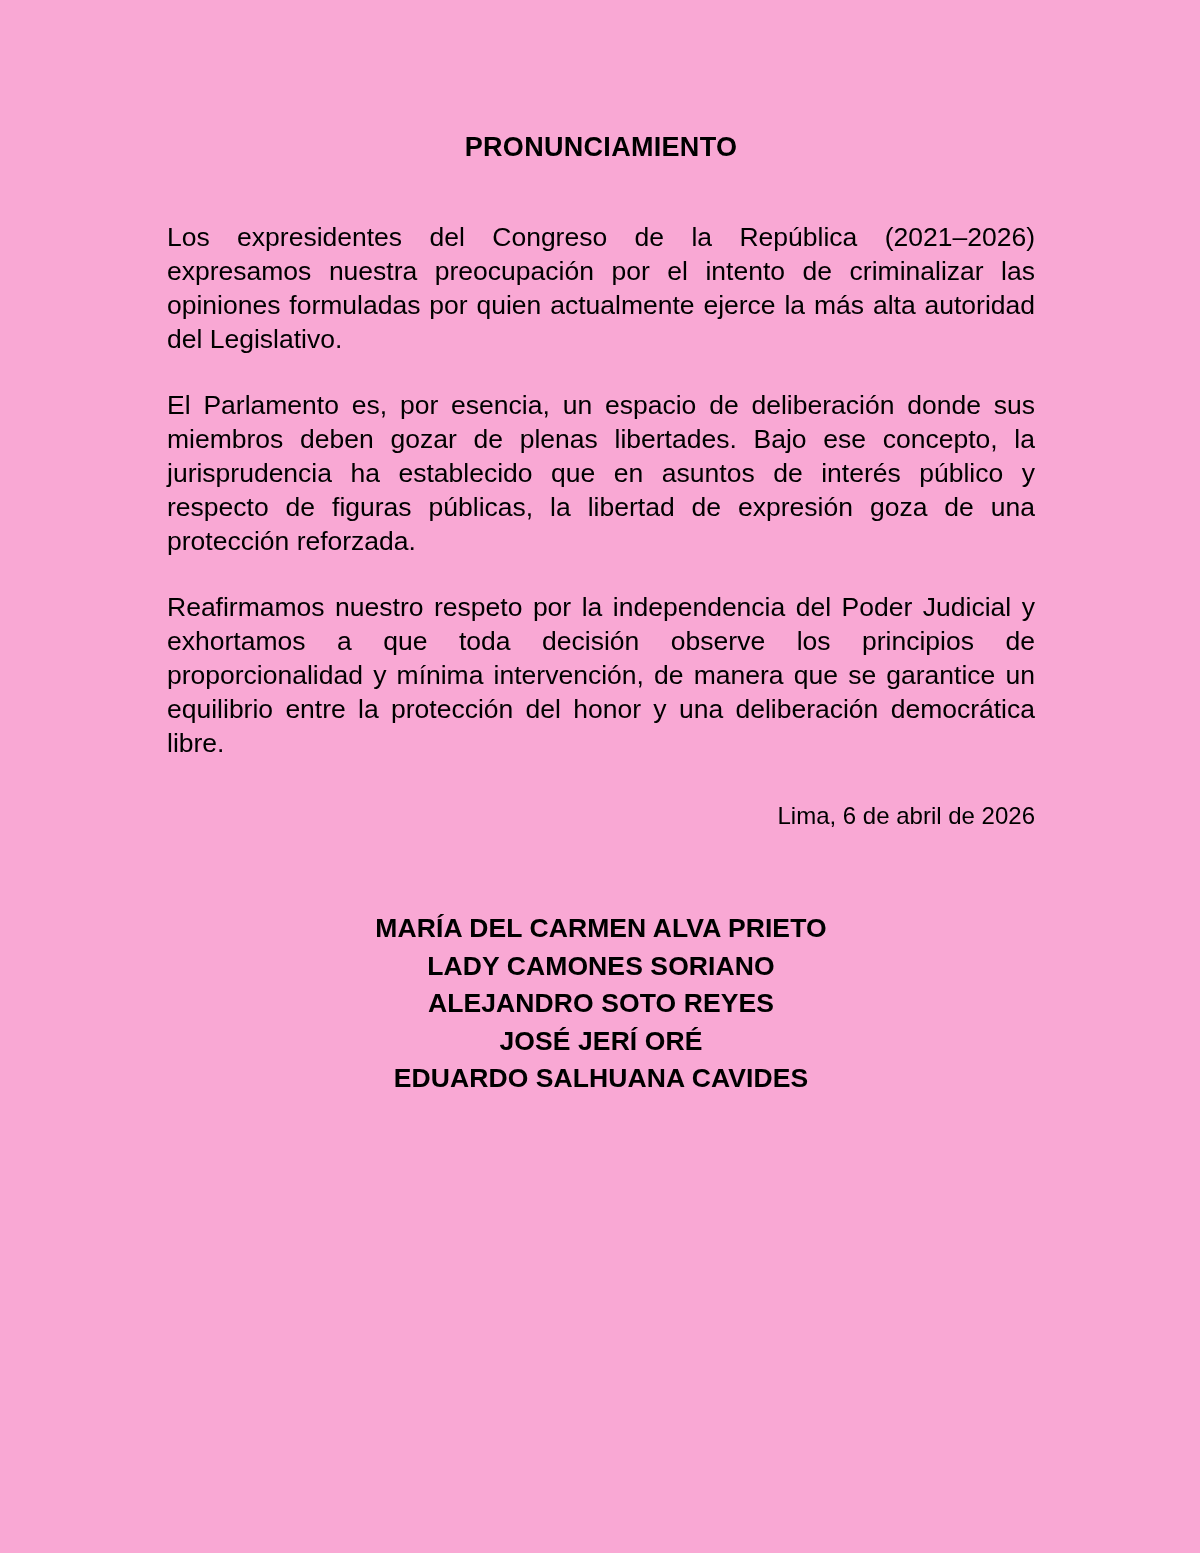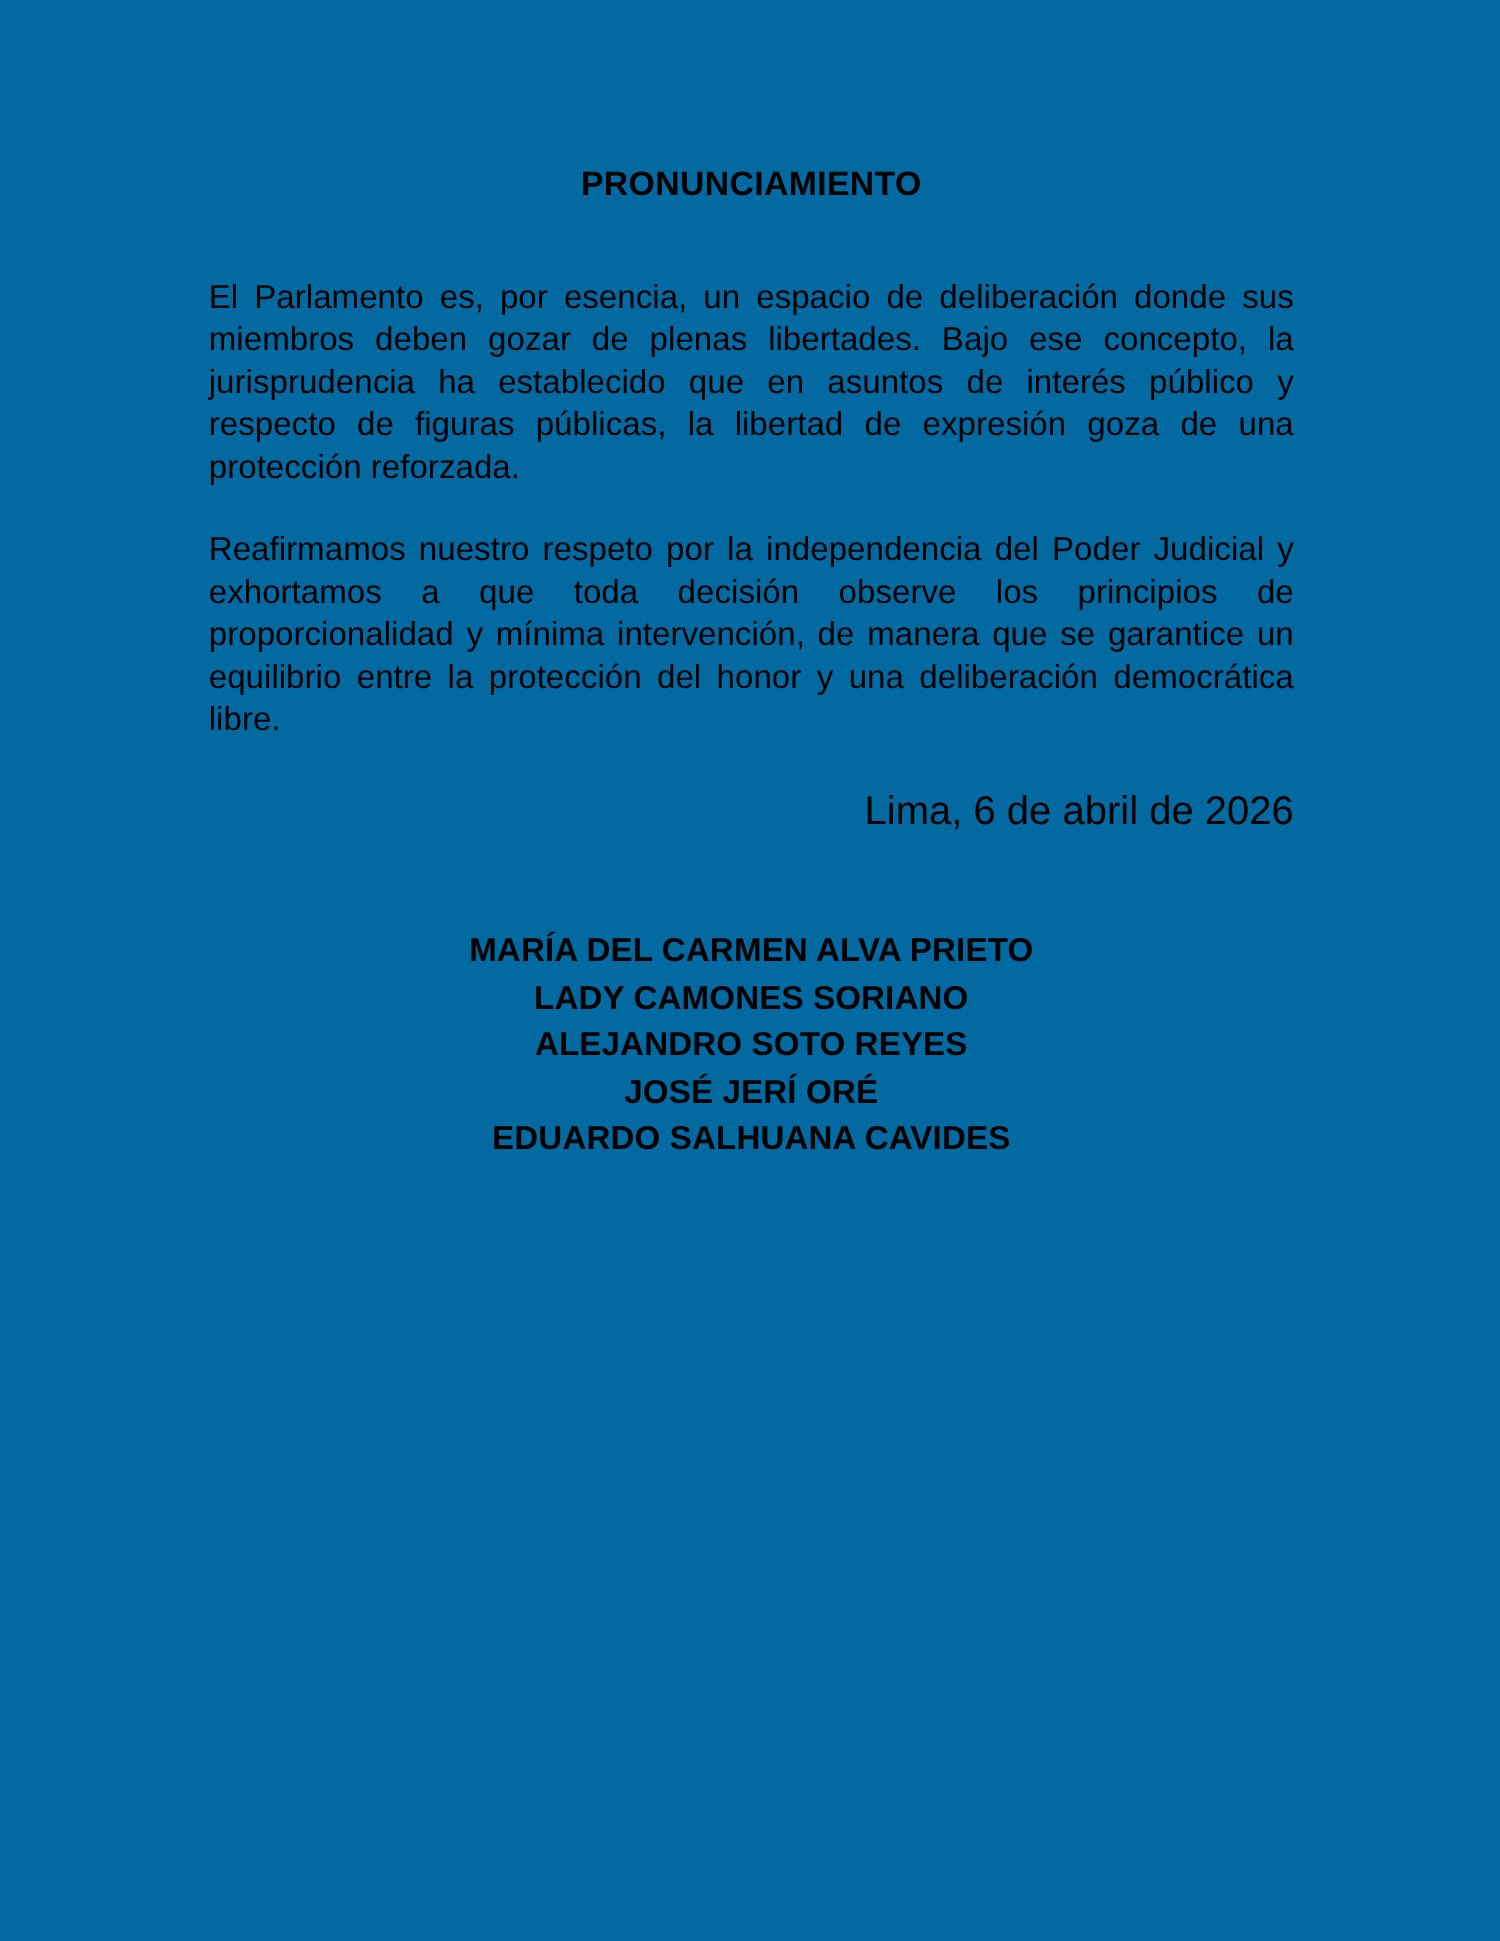--- a/index.html
+++ b/index.html
@@ -17,21 +17,21 @@
     color: #000000;
     -webkit-font-smoothing: antialiased;
   }
 
   .page {
     position: absolute;
     left: 0;
     top: 0;
     width: 1200px;
     height: 1553px;
-    background: #0369a1;
+    background: #f9a8d4;
   }
 
   .doc-body {
     position: absolute;
     left: 167px;
     top: 130px;
     width: 868px;
   }
 
   .doc-title {
@@ -58,21 +58,21 @@
   }
 
   .para:last-of-type {
     margin-bottom: 0;
   }
 
   .dateline {
     text-align: right;
     font-family: "Liberation Sans", "DejaVu Sans", sans-serif;
     font-weight: 400;
-    font-size: 32px;
+    font-size: 24px;
     line-height: 34px;
     margin: 39px 0 0 0;
   }
 
   .signatures {
     margin: 77px 0 0 0;
     padding: 0;
     list-style: none;
   }
 
@@ -87,20 +87,21 @@
   }
 </style>
 </head>
 <body>
 
 <div class="page">
   <div class="doc-body">
 
     <h1 class="doc-title">PRONUNCIAMIENTO</h1>
 
+    <p class="para">Los expresidentes del Congreso de la República (2021–2026) expresamos nuestra preocupación por el intento de criminalizar las opiniones formuladas por quien actualmente ejerce la más alta autoridad del Legislativo.</p>
 
     <p class="para">El Parlamento es, por esencia, un espacio de deliberación donde sus miembros deben gozar de plenas libertades. Bajo ese concepto, la jurisprudencia ha establecido que en asuntos de interés público y respecto de figuras públicas, la libertad de expresión goza de una protección reforzada.</p>
 
     <p class="para">Reafirmamos nuestro respeto por la independencia del Poder Judicial y exhortamos a que toda decisión observe los principios de proporcionalidad y mínima intervención, de manera que se garantice un equilibrio entre la protección del honor y una deliberación democrática libre.</p>
 
     <div class="dateline">Lima, 6 de abril de 2026</div>
 
     <ul class="signatures">
       <li class="signature-line">MARÍA DEL CARMEN ALVA PRIETO</li>
       <li class="signature-line">LADY CAMONES SORIANO</li>

